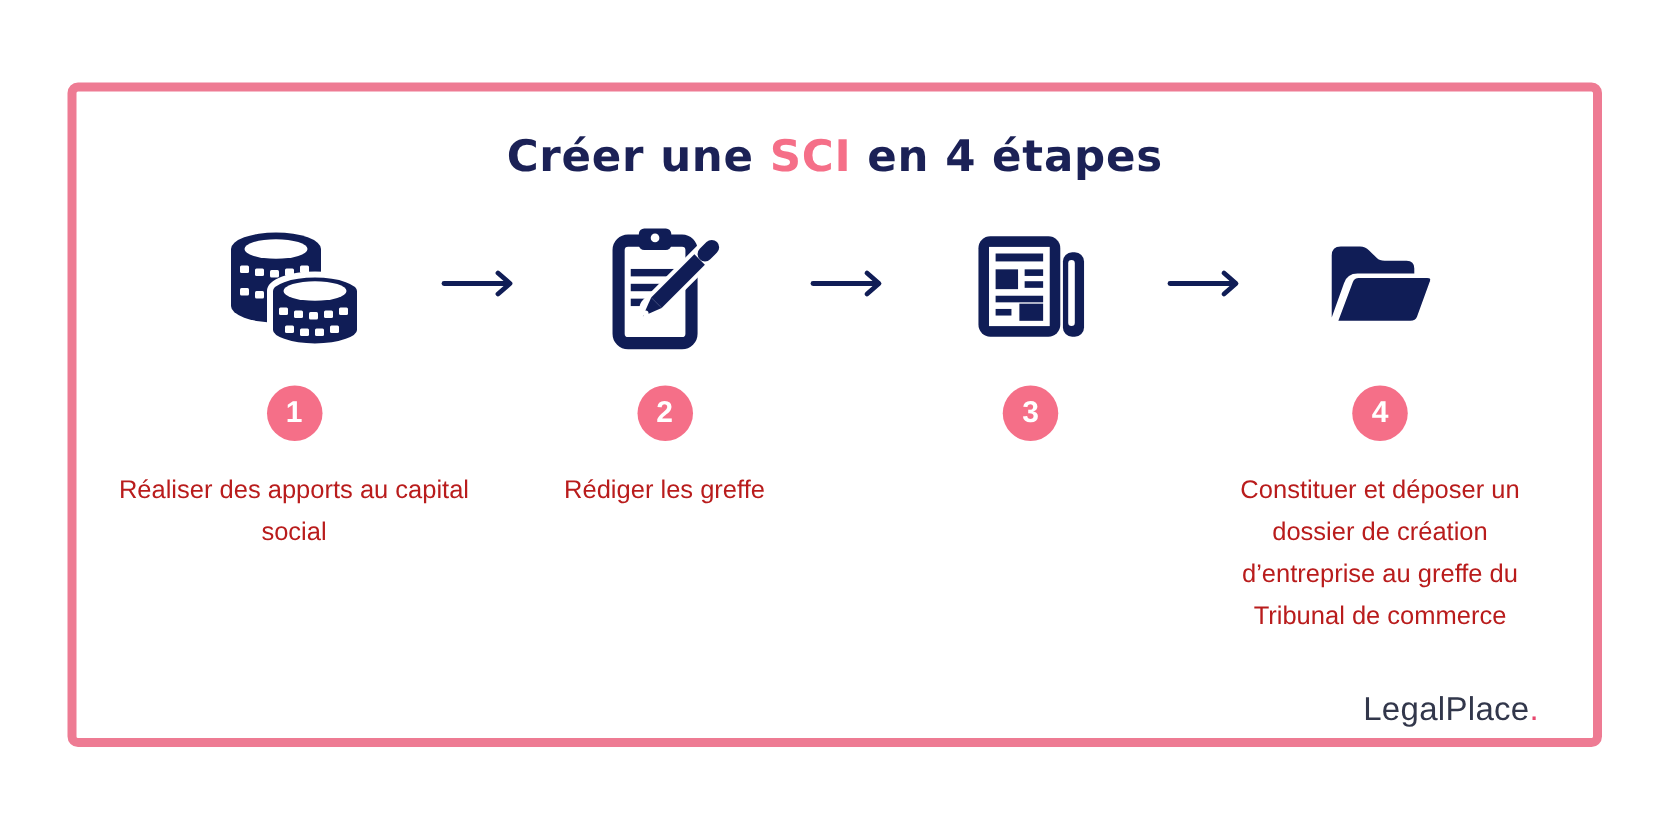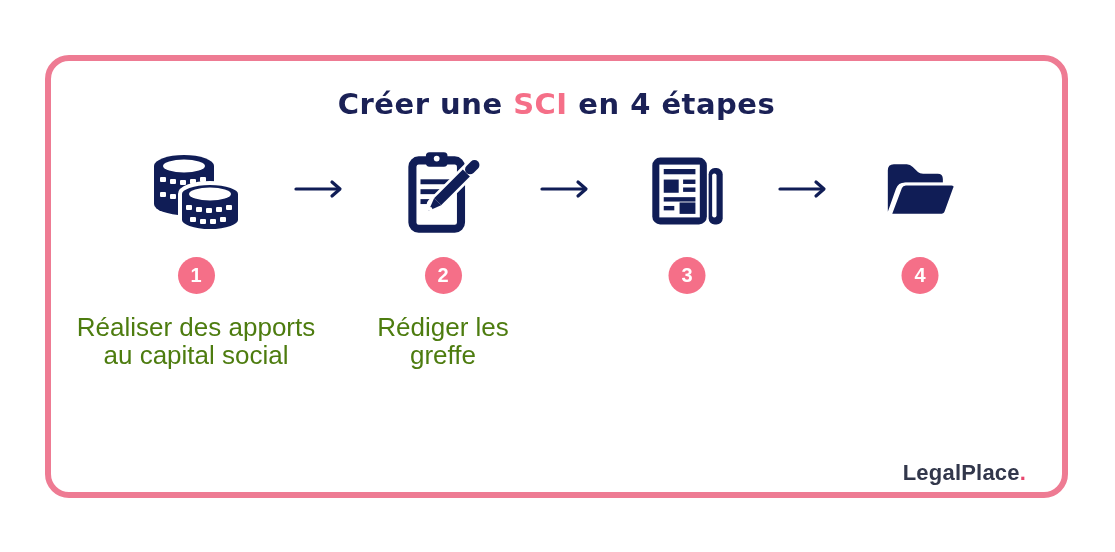--- a/index.html
+++ b/index.html
@@ -2,46 +2,46 @@
 <html><head>
 <meta charset="utf-8">
 <style>
   html,body{margin:0;padding:0;}
   body{
     width:1115px;height:552px;position:relative;background:#ffffff;
     font-family:"Liberation Sans", sans-serif;overflow:hidden;
   }
   .card{
     position:absolute;left:45px;top:55px;width:1023px;height:443px;
-    box-sizing:border-box;border:6px solid #ee7b93;border-radius:24px;
+    box-sizing:border-box;border:6px solid #ee7b93;border-radius:7px;
     background:#ffffff;
   }
   .title{
     position:absolute;left:0;top:26px;width:100%;text-align:center;
     font-family:"DejaVu Sans", sans-serif;font-weight:bold;
     font-size:29px;color:#1b2156;letter-spacing:0.5px;
   }
   .title .hl{color:#f56f88;}
   .step-col{
     position:absolute;top:86px;transform:translateX(-50%);
     display:flex;flex-direction:column;align-items:center;text-align:center;
   }
   .icon-wrap{height:88px;display:flex;align-items:center;justify-content:center;}
   .badge{
     margin-top:22px;width:37px;height:37px;border-radius:50%;
     background:#f56f88;color:#ffffff;font-weight:bold;font-size:20px;
     display:flex;align-items:center;justify-content:center;
   }
   .step-label{
-    margin-top:19px;font-size:26px;line-height:28px;color:#4d7c0f;
+    margin-top:19px;font-size:17px;line-height:28px;color:#b91c1c;
   }
   .arrow{position:absolute;top:118px;width:52px;height:20px;}
   .logo{
     position:absolute;right:36px;bottom:6px;
-    font-size:22px;font-weight:bold;color:#32374b;letter-spacing:0.2px;
+    font-size:22px;font-weight:normal;color:#32374b;letter-spacing:0.2px;
   }
   .logo .dot{color:#e8476e;}
 </style>
 </head>
 <body>
 
 <div class="card">
 
   <div class="title"><span>Créer une </span><span class="hl">SCI</span><span> en 4 étapes</span></div>
 
@@ -144,17 +144,18 @@
   </div>
 
   <div class="step-col" style="left:869px;width:215px;">
     <div class="icon-wrap">
       <svg width="88" height="86" viewBox="0 0 100 100">
         <path d="M12,74 L12,26 Q12,19 19,19 L34,19 Q38,19 41,22 L47,28 Q49,30 53,30 L70,30 Q76,30 76,36 L76,40 L32,40 Q24,40 21.5,47.5 Z" fill="#101d56"></path>
         <path d="M15,78 L27,46 Q28.5,42 33,42 L86,42 Q91,42 89.5,46.5 L79.5,74 Q78,78 73,78 Z" fill="#101d56" stroke="#ffffff" stroke-width="3"></path>
       </svg>
     </div>
     <div class="badge">4</div>
+    <div class="step-label">Constituer et déposer un dossier de création d’entreprise au greffe du Tribunal de commerce</div>
   </div>
 
   <div class="logo"><span>LegalPlace</span><span class="dot">.</span></div>
 
 </div>
 
 </body></html>

